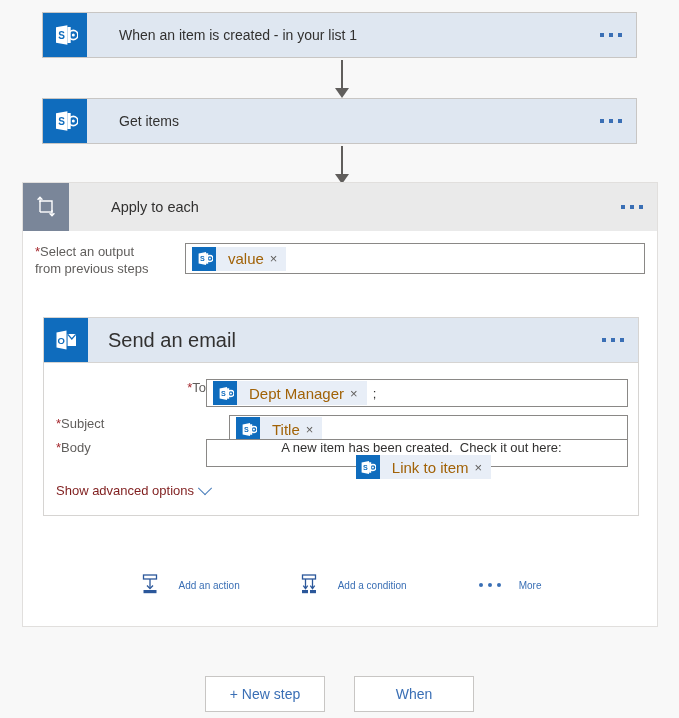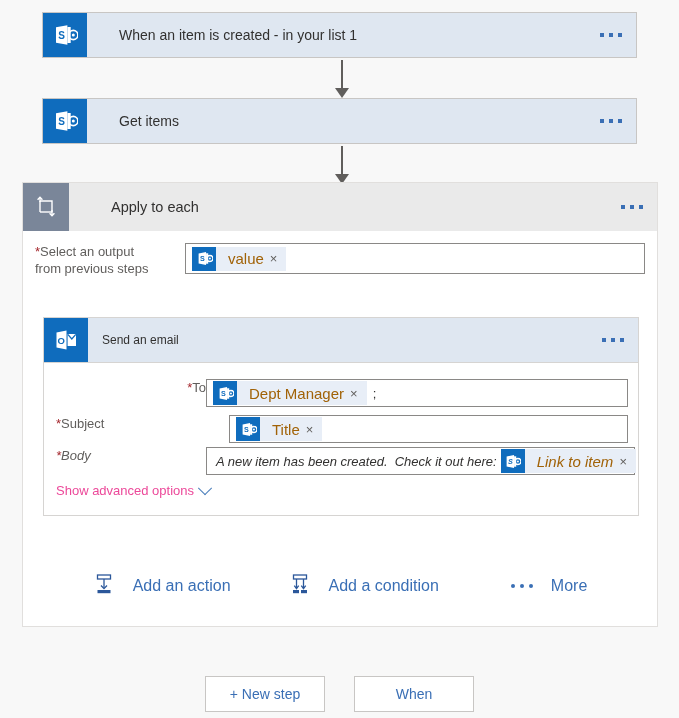--- a/index.html
+++ b/index.html
@@ -195,36 +195,36 @@
   #email-header .email-icon-box {
     width: 44px;
     height: 44px;
     flex: 0 0 44px;
     background: #0f6cbd;
     display: flex;
     align-items: center;
     justify-content: center;
   }
   #email-header .email-title {
-    margin-left: 14px;
-    font-size: 12px;
+    margin-left: 20px;
+    font-size: 20px;
     color: #323130;
   }
   #email-body {
     position: relative;
     height: 152px;
   }
 
   
   #show-advanced {
     position: absolute;
     left: 12px;
     top: 120px;
     font-size: 13px;
-    color: #ec4899;
+    color: #7f1d1d;
     display: flex;
     align-items: center;
     gap: 6px;
     cursor: pointer;
   }
   .chev {
     display: inline-block;
     width: 9px;
     height: 9px;
     border-right: 1.4px solid #4a7ebb;
@@ -241,21 +241,21 @@
     display: flex;
     align-items: center;
     justify-content: center;
     gap: 0;
   }
   .add-item {
     display: flex;
     align-items: center;
     gap: 18px;
     color: #3a6fb5;
-    font-size: 16px;
+    font-size: 10px;
     cursor: pointer;
     justify-content: space-between;
   }
   #add-row .sp1 { width: 58px; }
   #add-row .sp2 { width: 72px; }
   .more-dots { display: flex; gap: 5px; align-items: center; }
   .more-dots i {
     width: 4px; height: 4px; background: #3a6fb5; border-radius: 50%;
     display: block;
   }
@@ -435,25 +435,25 @@
                 <circle cx="21.3" cy="13" r="1.5" fill="#ffffff"></circle>
                 <text x="9.6" y="17.5" font-family="Liberation Sans, sans-serif" font-size="11" font-weight="bold" fill="#0f6cbd" text-anchor="middle">S</text>
               </svg>
             </span>
             <span class="tok-label">Title</span>
             <span class="tok-x">×</span>
           </span>
         </div>
       </div>
 
-      <div class="field-row" style="left:12px; top:84px; width:572px;font-style:italic;">
+      <div class="field-row" style="left:12px; top:76px; width:572px;">
         <div class="field-label">
           <span>*</span><span class="lbl-text">Body</span>
         </div>
-        <div class="field-box" style="width:429px; padding-left:9px;">
+        <div class="field-box" style="width:429px; padding-left:9px;flex-direction:column;">
           <span class="plain-text">A new item has been created.  Check it out here:</span>
           <span class="token" style="margin-left:4px;">
             <span class="tok-icon">
               <svg width="17" height="17" viewBox="0 0 26 26" aria-hidden="true">
                 <path d="M4 5.2 L15.4 3.2 V22.8 L4 20.8 Z" fill="#ffffff"></path>
                 <rect x="15.4" y="5" width="3.3" height="16" fill="#ffffff"></rect>
                 <circle cx="21.3" cy="13" r="4.6" fill="none" stroke="#ffffff" stroke-width="2"></circle>
                 <circle cx="21.3" cy="13" r="1.5" fill="#ffffff"></circle>
                 <text x="9.6" y="17.5" font-family="Liberation Sans, sans-serif" font-size="11" font-weight="bold" fill="#0f6cbd" text-anchor="middle">S</text>
               </svg>

